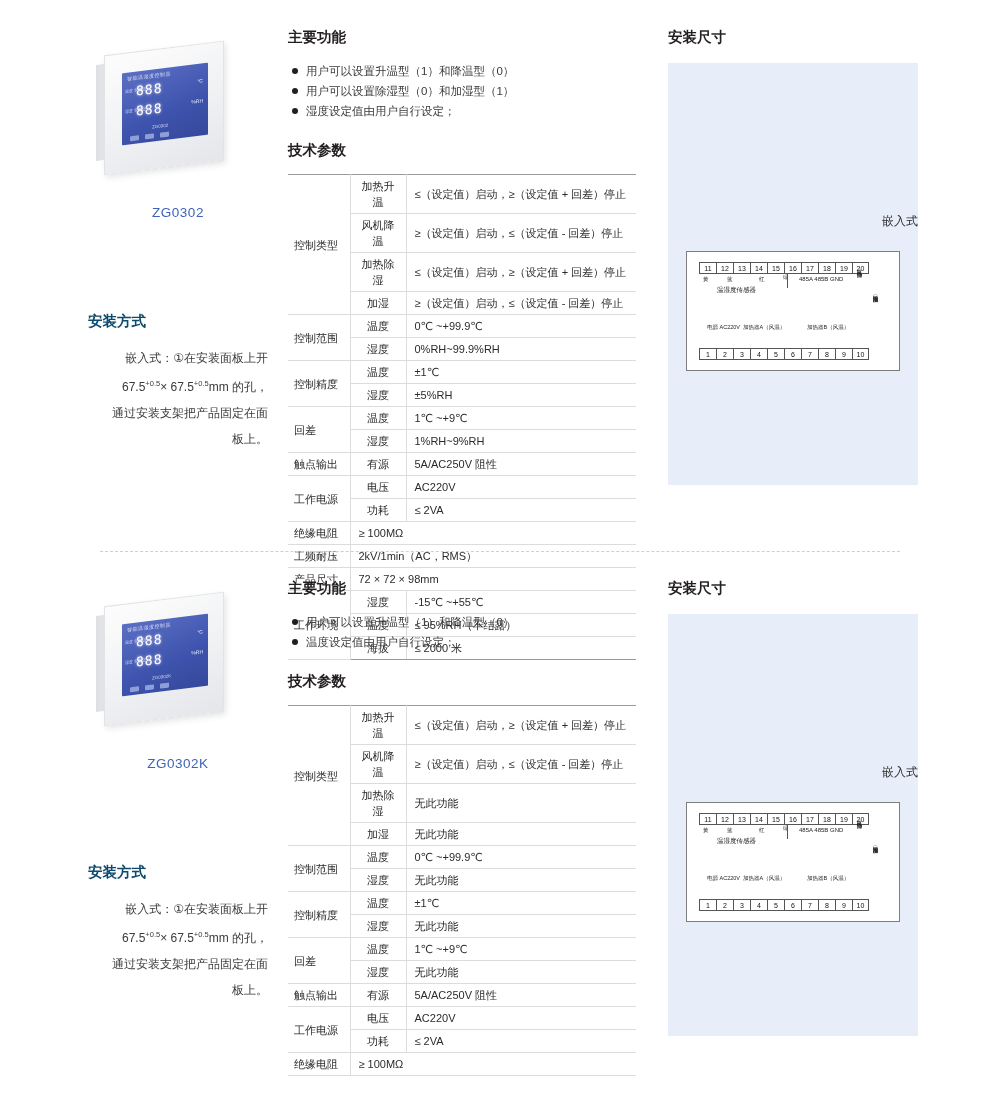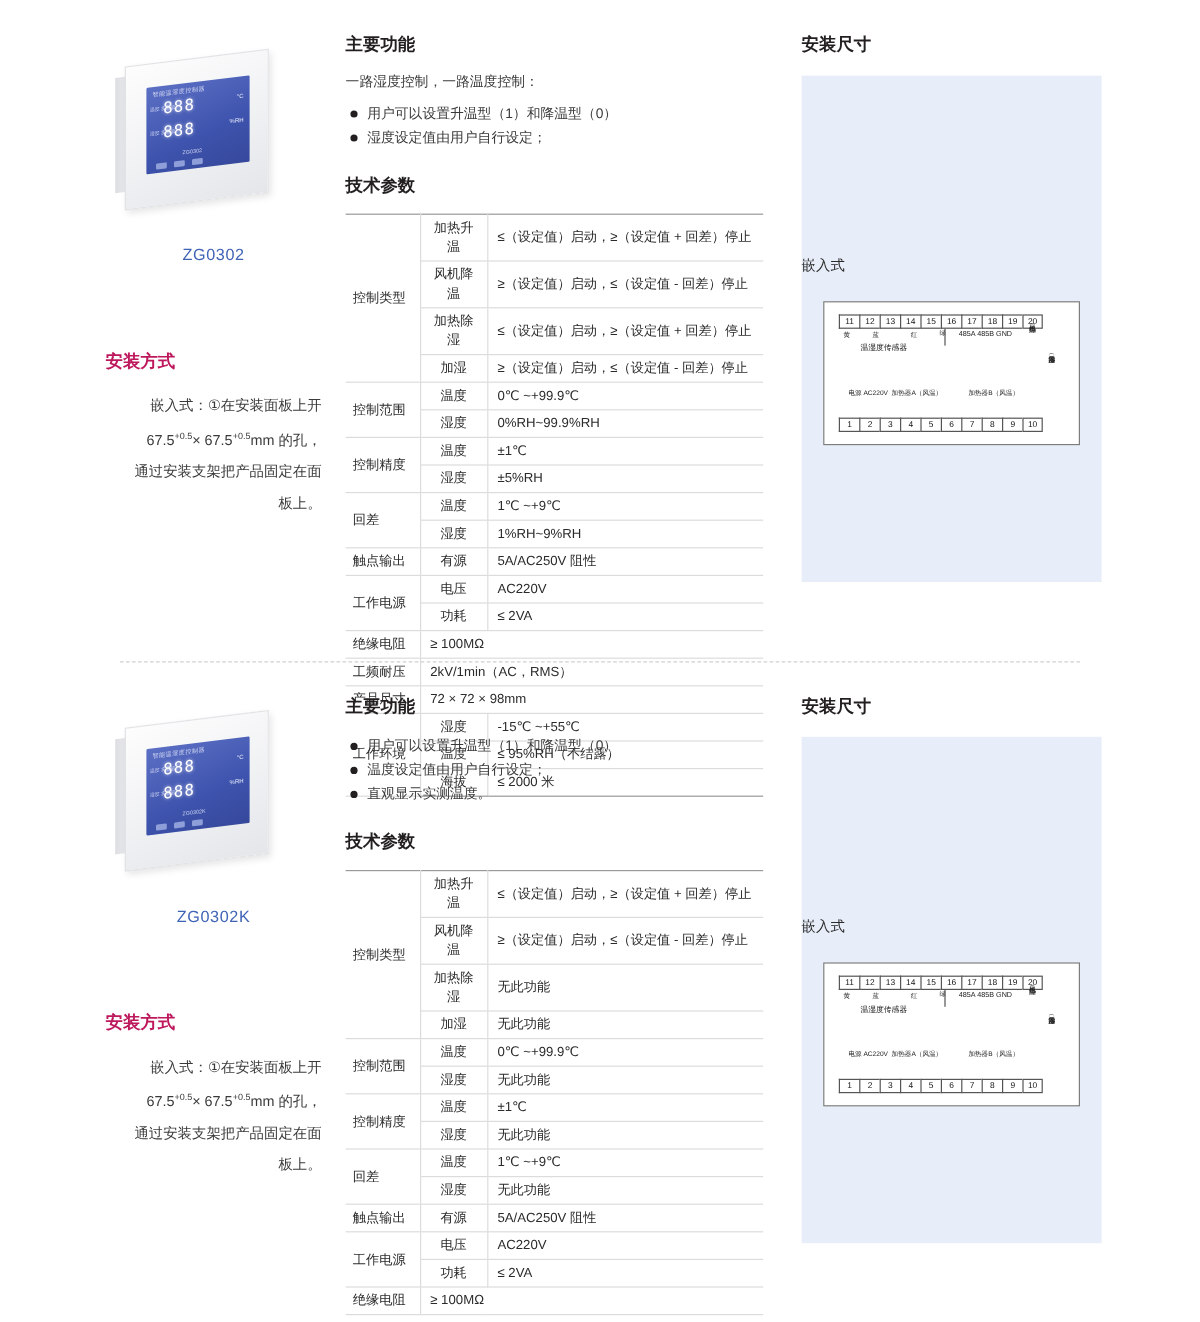--- a/index.html
+++ b/index.html
@@ -104,24 +104,24 @@
 
   .model-name {
     margin-top: 10px;
     text-align: center;
     color: #3f63b5;
     font-size: 13.5px;
     letter-spacing: .5px;
   }
 
   .install-title {
-    margin-top: 72px;
+    margin-top: 92px;
     font-size: 14.5px;
     font-weight: bold;
-    color: #be185d;
+    color: #0c4a6e;
   }
   .install-body {
     margin-top: 14px;
     font-size: 12px;
     line-height: 26px;
     color: #3a3a3a;
     text-align: right;
   }
   .install-body sup { font-size: 7.5px; vertical-align: super; }
 
@@ -202,21 +202,21 @@
     margin-top: 16px;
     width: 250px;
     height: 422px;
     background: #e8eef9;
     position: relative;
   }
   .diagram-label {
     position: absolute;
     top: 150px;
     width: 100%;
-    text-align: left;
+    text-align: right;
     font-size: 12px;
     color: #2b2b2b;
   }
   .wiring {
     position: absolute;
     left: 18px;
     top: 188px;
     width: 214px;
     height: 120px;
     background: #ffffff;
@@ -288,23 +288,23 @@
     <div class="install-body">
       <div>嵌入式：①在安装面板上开</div>
       <div><span>67.5</span><sup>+0.5</sup><span>× 67.5</span><sup>+0.5</sup><span>mm 的孔，</span></div>
       <div>通过安装支架把产品固定在面</div>
       <div>板上。</div>
     </div>
   </div>
 
   <div class="mid-col">
     <div class="h-title">主要功能</div>
-    <div class="lead">一路湿度控制，一路温度控制：</div>
     <ul class="features">
       <li>用户可以设置升温型（1）和降温型（0）</li>
+      <li>用户可以设置除湿型（0）和加湿型（1）</li>
       <li>湿度设定值由用户自行设定；</li>
     </ul>
 
     <div class="h-title params-title">技术参数</div>
     <table class="spec">
       <tbody>
           <tr>
         <td class="grp" rowspan="4">控制类型</td>
         <td class="sub">加热升温</td>
         <td class="val">≤（设定值）启动，≥（设定值 + 回差）停止</td>
@@ -476,21 +476,20 @@
       <div>通过安装支架把产品固定在面</div>
       <div>板上。</div>
     </div>
   </div>
 
   <div class="mid-col">
     <div class="h-title">主要功能</div>
     <ul class="features">
       <li>用户可以设置升温型（1）和降温型（0）</li>
       <li>温度设定值由用户自行设定；</li>
-      <li>直观显示实测温度。</li>
     </ul>
 
     <div class="h-title params-title">技术参数</div>
     <table class="spec">
       <tbody>
           <tr>
         <td class="grp" rowspan="4">控制类型</td>
         <td class="sub">加热升温</td>
         <td class="val">≤（设定值）启动，≥（设定值 + 回差）停止</td>
       </tr>

